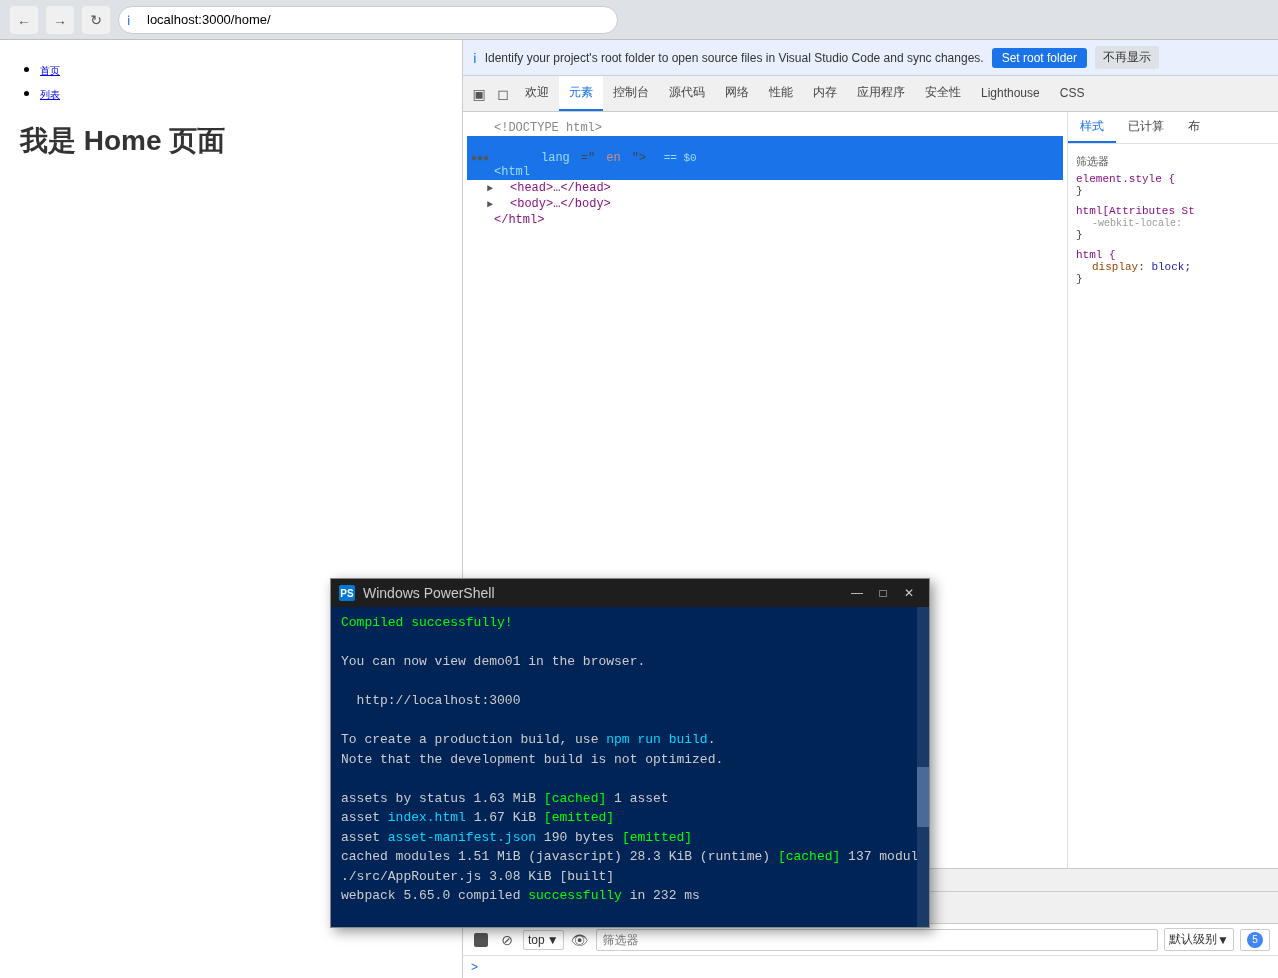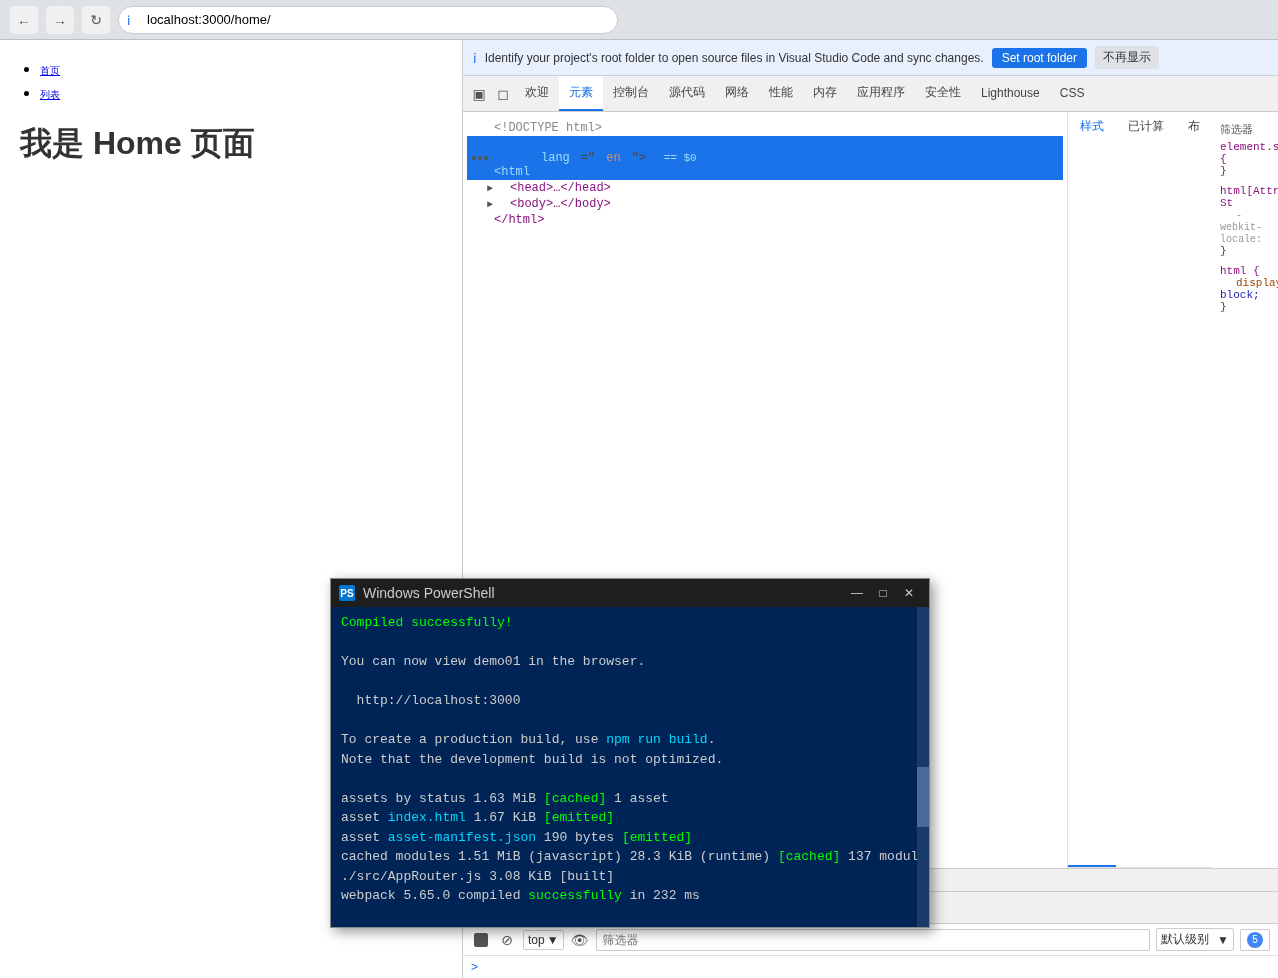--- a/index.html
+++ b/index.html
@@ -51,21 +51,21 @@
     
     .page-content {
       width: 462px;
       background: white;
       padding: 20px;
       flex-shrink: 0;
     }
     .page-nav ul { list-style: disc; padding-left: 20px; margin-bottom: 20px; }
     .page-nav li { margin-bottom: 6px; }
     .page-nav a { color: #0000EE; text-decoration: underline; font-size: 10px; }
-    .page-title { font-size: 32px; font-weight: bold; color: #333; }
+    .page-title { font-size: 28px; font-weight: bold; color: #333; }
 
     
     .devtools {
       flex: 1;
       display: flex;
       flex-direction: column;
       background: #fff;
       border-left: 1px solid #ccc;
     }
 
@@ -146,21 +146,21 @@
     .comment { color: #888; }
     .equals { color: #444; }
 
     
     .styles-panel {
       width: 210px;
       background: white;
       font-family: 'Courier New', monospace;
       font-size: 12px;
       display: flex;
-      flex-direction: row;
+      flex-direction: column;
       flex-shrink: 0;
     }
     .styles-subtabs {
       display: flex;
       border-bottom: 1px solid #e0e0e0;
     }
     .styles-subtab {
       padding: 6px 12px;
       font-size: 12px;
       cursor: pointer;
@@ -237,21 +237,21 @@
       font-size: 12px; cursor: pointer; color: #333;
       padding: 2px 4px;
       border: 1px solid #ccc; border-radius: 2px; background: white;
     }
     .console-filter-input {
       flex: 1; height: 22px;
       border: 1px solid #ccc; border-radius: 2px;
       padding: 0 6px; font-size: 12px;
     }
     .console-level-selector {
-      display: flex; align-items: center; gap: 8px;
+      display: flex; align-items: center; gap: 0;
       font-size: 12px; cursor: pointer; color: #333;
       padding: 2px 4px;
       border: 1px solid #ccc; border-radius: 2px; background: white;
     }
     .console-msg-count {
       display: flex; align-items: center; gap: 3px;
       font-size: 12px; color: #555;
       padding: 2px 6px; border: 1px solid #ccc; border-radius: 2px;
     }
     .msg-bubble {

